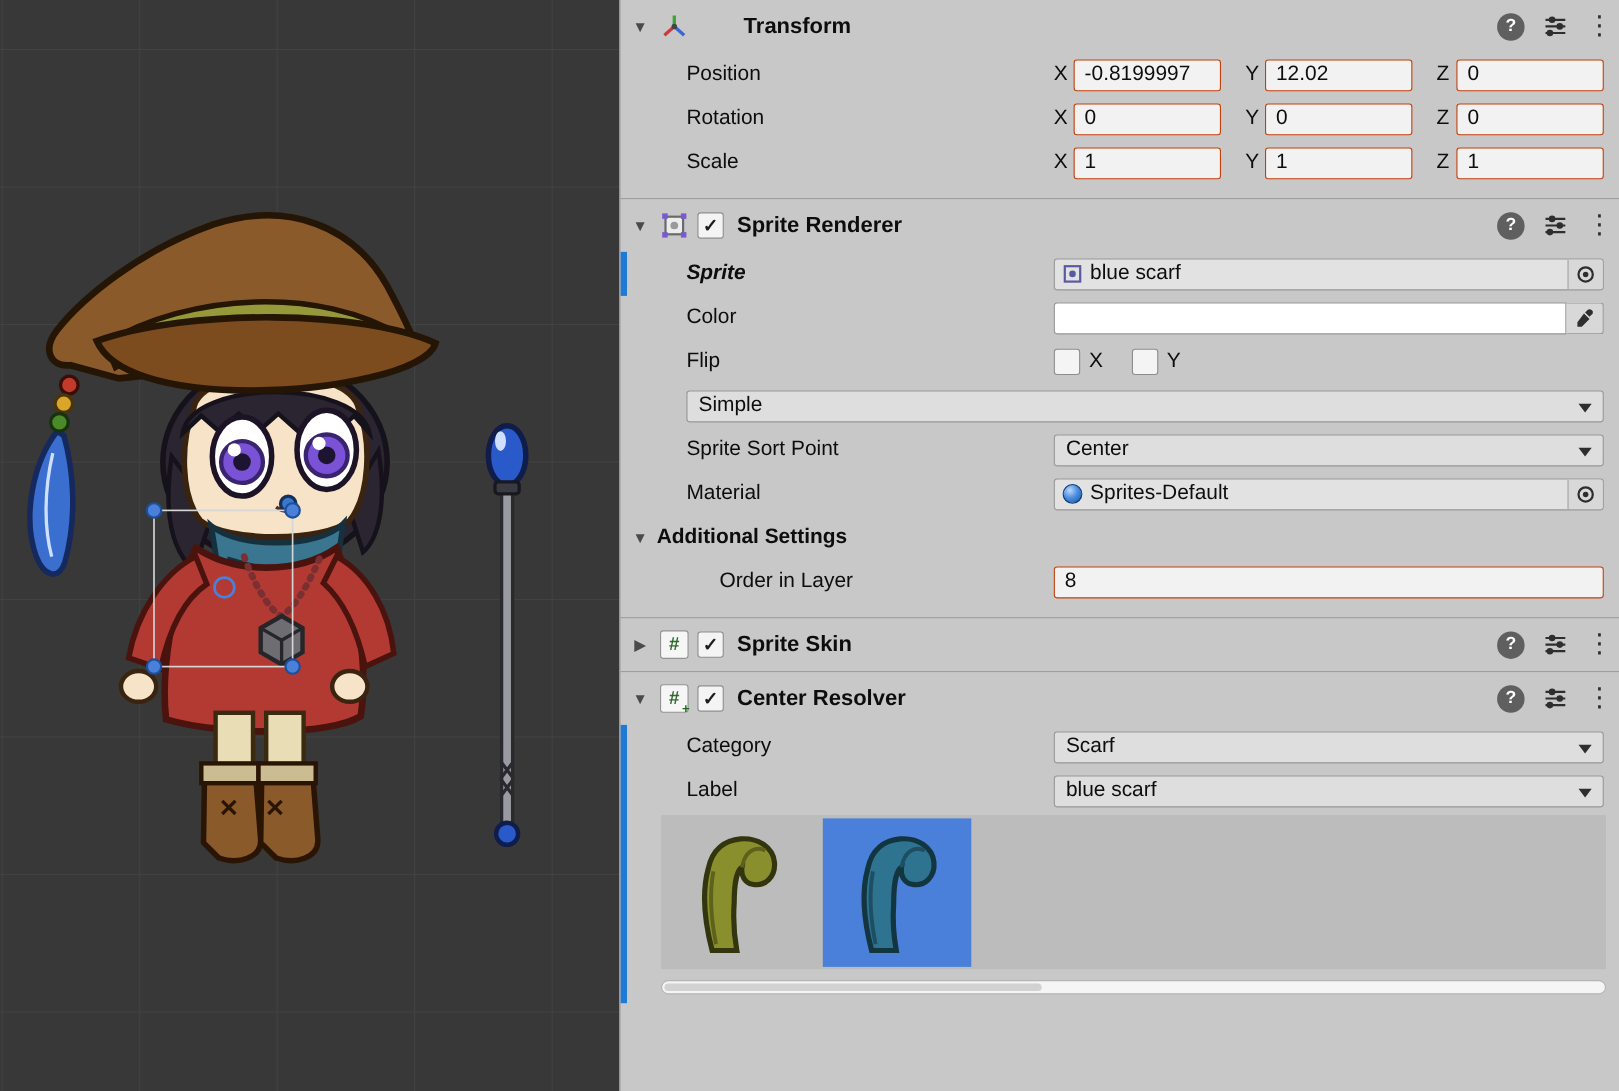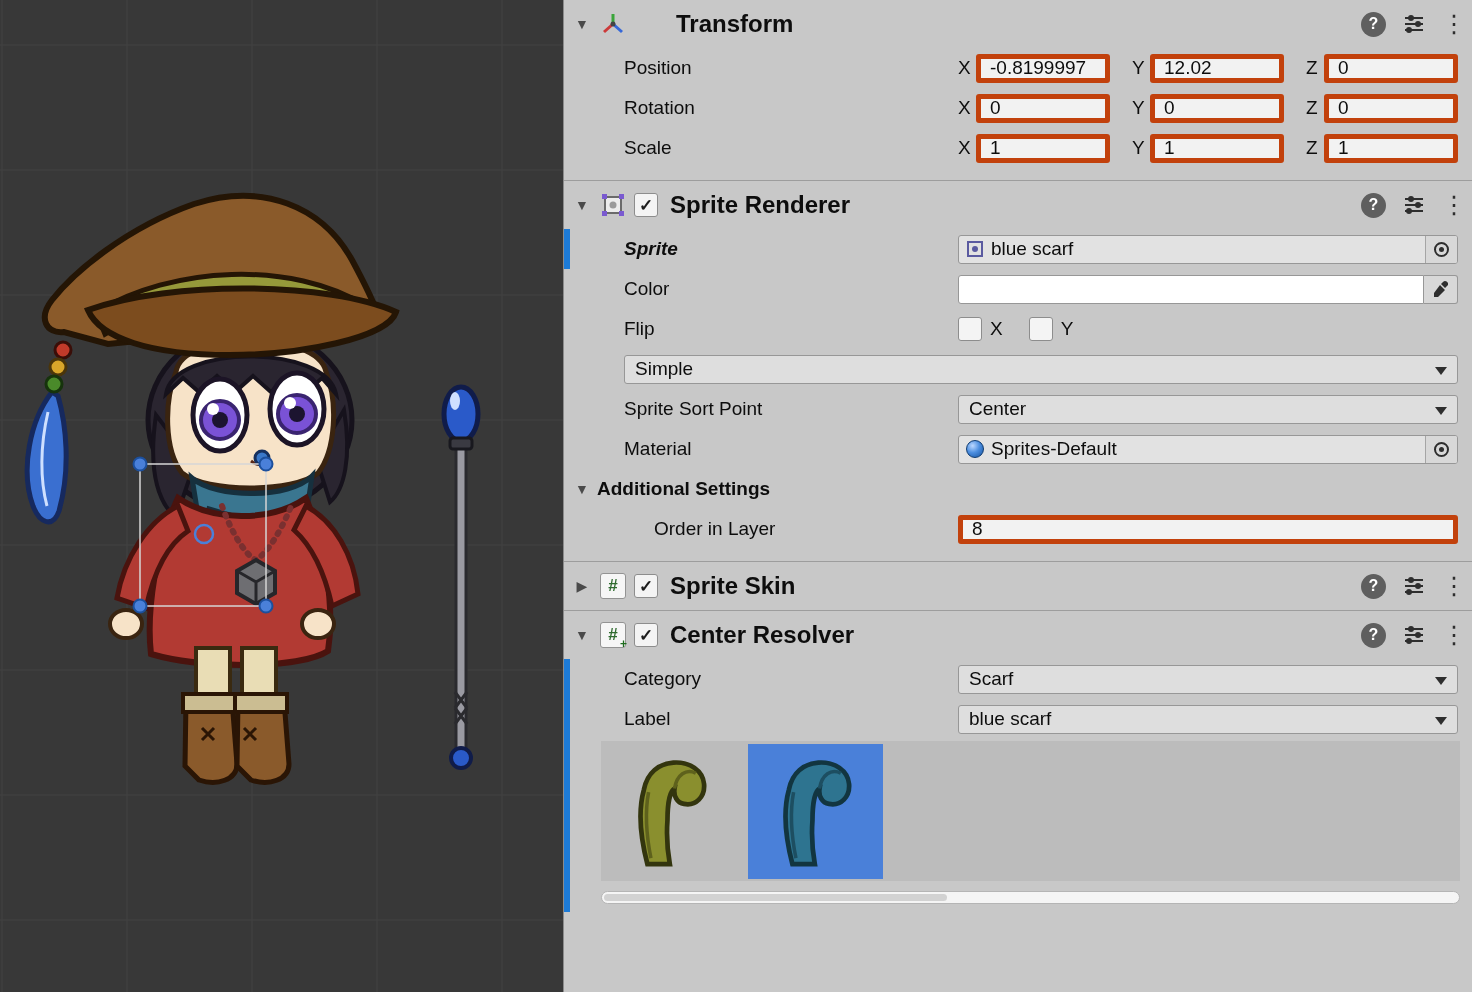--- a/index.html
+++ b/index.html
@@ -12,21 +12,21 @@
   .scene svg { display:block; }
 
   
   .inspector { flex:1; background:#c8c8c8; color:#0d0d0d; font-size:19px;
                position:relative; border-left:1px solid #8b8b8b; overflow:hidden; }
 
   .comp { position:relative; }
   .comp + .comp, .comp.bordered { border-top:1px solid #9d9d9d; }
 
   .comp-header { display:flex; align-items:center; height:48px; padding:0 14px 0 8px; gap:7px; }
-  .comp-title { font-weight:bold; font-size:24px; white-space:nowrap; margin-left:5px; }
+  .comp-title { font-weight:bold; font-size:20px; white-space:nowrap; margin-left:5px; }
   .flex-spacer { flex:1; }
   .hdr-gap { width:30px; }
 
   .foldout { width:20px; text-align:center; color:#4a4a4a; font-size:14px; cursor:default; }
 
   .comp-icon { width:28px; height:28px; display:flex; align-items:center; justify-content:center; }
 
   .script-icon { width:26px; height:26px; background:#f6f6f6; border:1px solid #939393;
                  border-radius:3px; display:flex; align-items:center; justify-content:center;
                  font-weight:bold; font-size:17px; color:#2f6b2f; position:relative; }
@@ -50,21 +50,21 @@
   .row-label { width:334px; flex-shrink:0; }
   .row-label.bold { font-weight:bold;font-style:italic; }
   .row-label.indent { padding-left:30px; }
   .value { flex:1; display:flex; align-items:center; min-width:0; }
 
   .override::before, .override-block::before {
       content:""; position:absolute; left:0; top:0; bottom:0; width:6px; background:#1d7bd7; }
   .override-block { position:relative; padding-bottom:8px; }
 
   
-  .tfield { background:#f2f2f2; border:5px solid #c2410c; border-radius:3px; height:29px;
+  .tfield { background:#f2f2f2; border:1px solid #c2410c; border-radius:3px; height:29px;
             display:flex; align-items:center; padding:0 9px; overflow:hidden; white-space:nowrap; }
   .axis-group { display:flex; align-items:center; flex:1; min-width:0; }
   .axis-group:not(:last-child) { margin-right:22px; }
   .axis-letter { width:18px; flex-shrink:0; }
   .axis-group .tfield { flex:1; }
 
   .dropdown { flex:1; background:#dedede; border:1px solid #979797; border-radius:3px; height:29px;
               display:flex; align-items:center; padding:0 32px 0 10px; position:relative;
               white-space:nowrap; }
   .dropdown::after { content:""; position:absolute; right:10px; top:11px;

